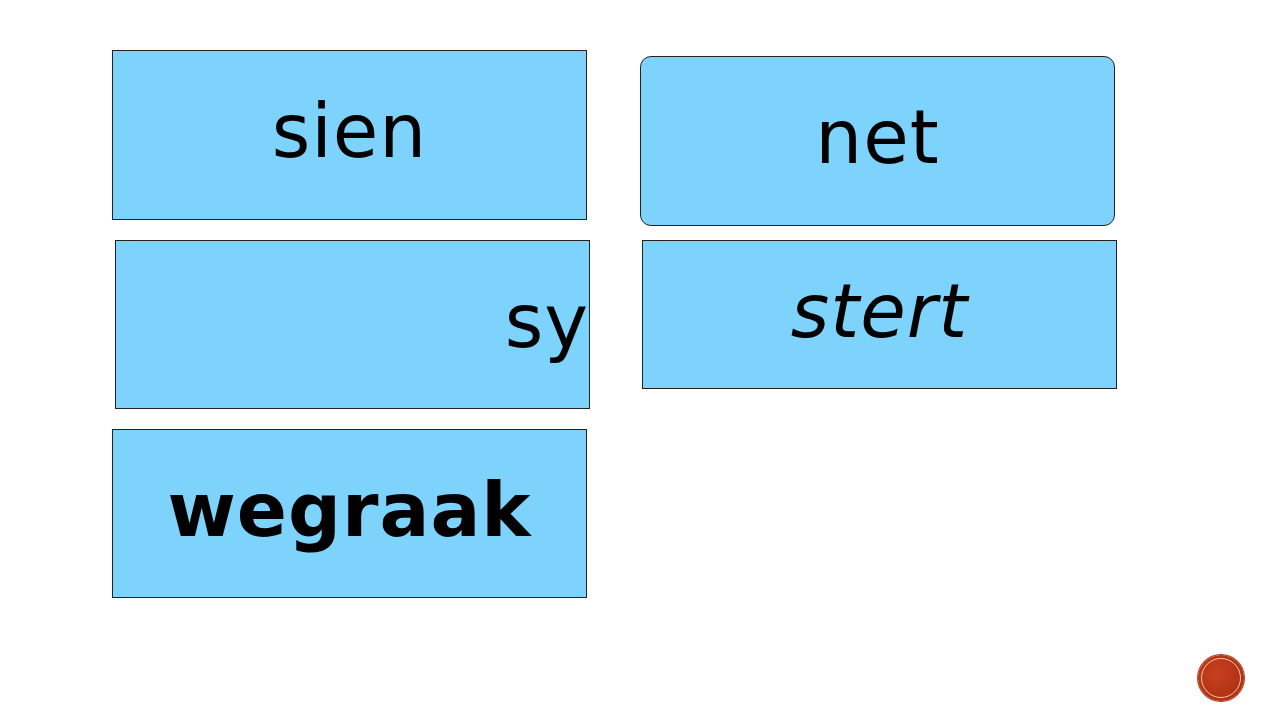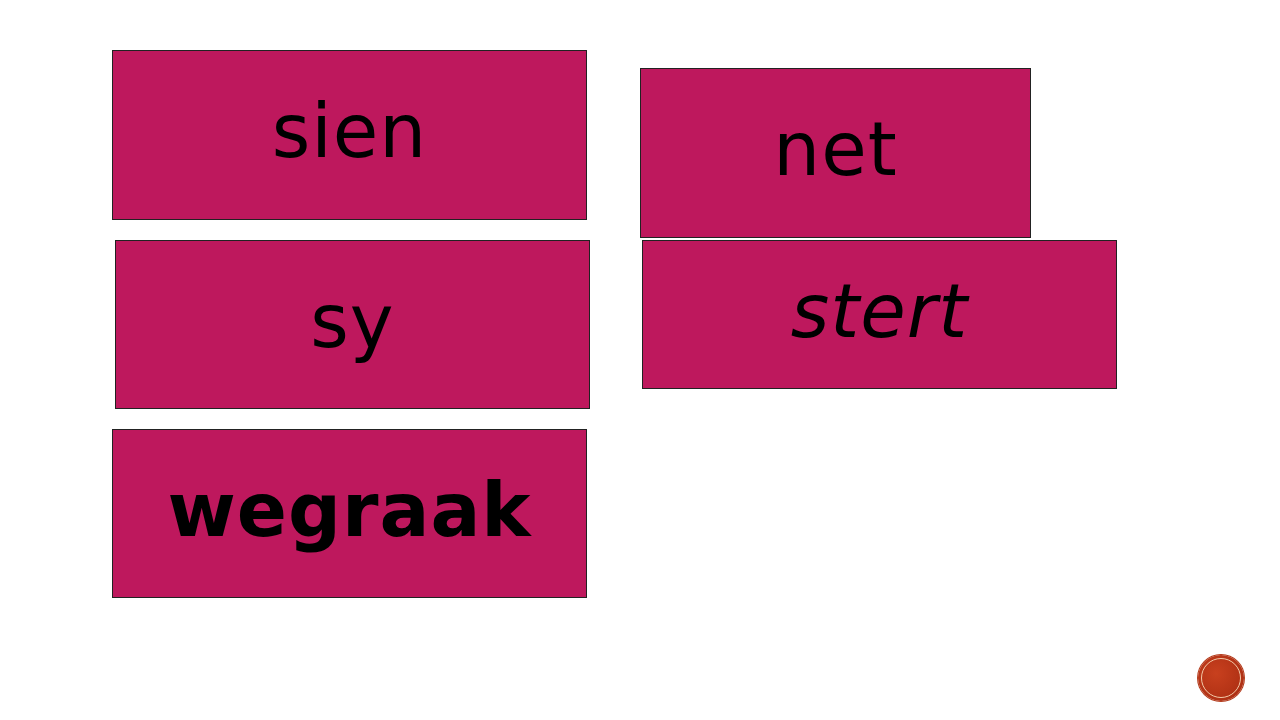--- a/index.html
+++ b/index.html
@@ -1,31 +1,31 @@
 <!DOCTYPE html>
 <html><head>
 <meta charset="utf-8">
 <style>
   html, body { margin: 0; padding: 0; }
   body { width: 1280px; height: 720px; background: #ffffff; position: relative; overflow: hidden; font-family: "DejaVu Sans", sans-serif; }
-  .card { position: absolute; box-sizing: border-box; border: 1.5px solid #222; background: #be185d; display: flex; align-items: center; justify-content: center; }
+  .card { position: absolute; box-sizing: border-box; border: 1.5px solid #222; background: #7dd3fc; display: flex; align-items: center; justify-content: center; }
   .card span { font-size: 74px; color: #000; letter-spacing: 1px; line-height: 1; margin-top: -8px; }
   .nav-btn { position: absolute; left: 1198px; top: 655px; width: 46px; height: 46px; border-radius: 50%; background: radial-gradient(circle at 40% 40%, #c8401e, #a52a10); box-shadow: 0 0 0 1px #b33a1a; cursor: pointer; }
   .nav-btn::after { content: ""; position: absolute; left: 3px; top: 3px; right: 3px; bottom: 3px; border-radius: 50%; border: 1.5px solid #f2c9a8; }
 </style>
 </head>
 <body>
 
 <div class="card" style="left:112px;top:50px;width:475px;height:170px;">
   <span>sien</span>
 </div>
-<div class="card" style="left:640px;top:68px;width:391px;height:170px;">
+<div class="card" style="left:640px;top:56px;width:475px;height:170px;border-radius:11px;">
   <span>net</span>
 </div>
-<div class="card" style="left:115px;top:240px;width:475px;height:169px;">
+<div class="card" style="left:115px;top:240px;width:475px;height:169px;justify-content:flex-end;">
   <span>sy</span>
 </div>
 <div class="card" style="left:642px;top:240px;width:475px;height:149px;font-style:italic;">
   <span>stert</span>
 </div>
 <div class="card" style="left:112px;top:429px;width:475px;height:169px;font-weight:bold;">
   <span>wegraak</span>
 </div>
 
 <div class="nav-btn">

